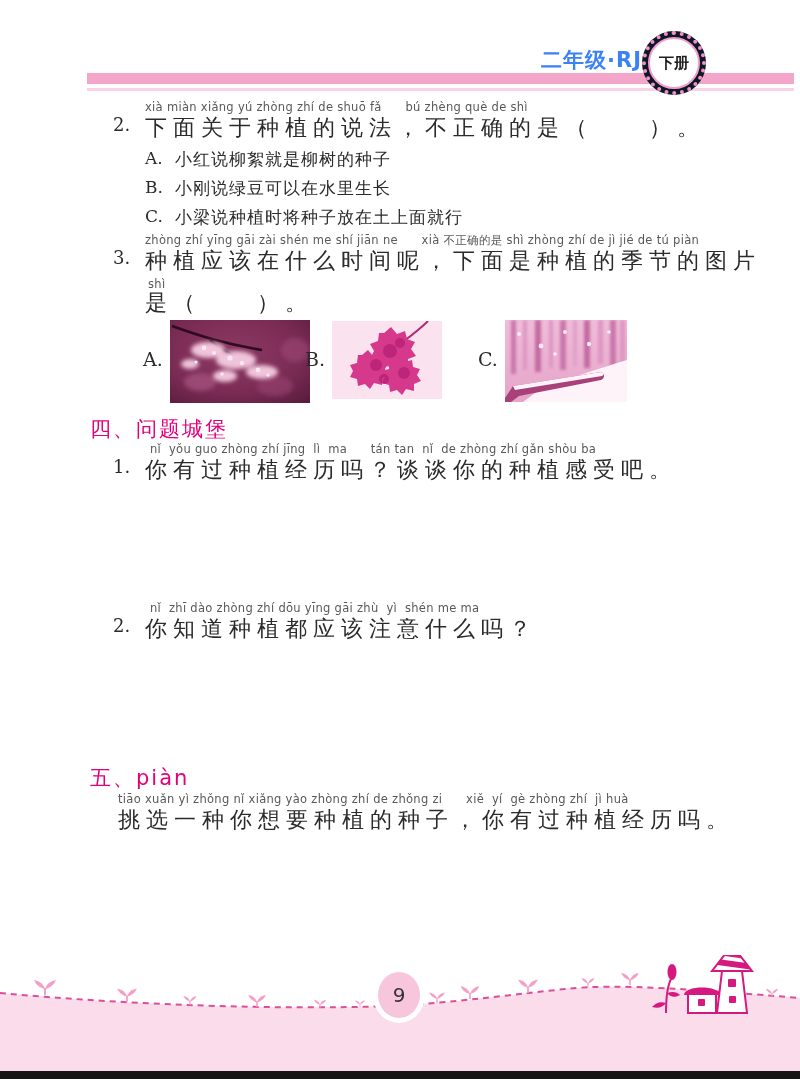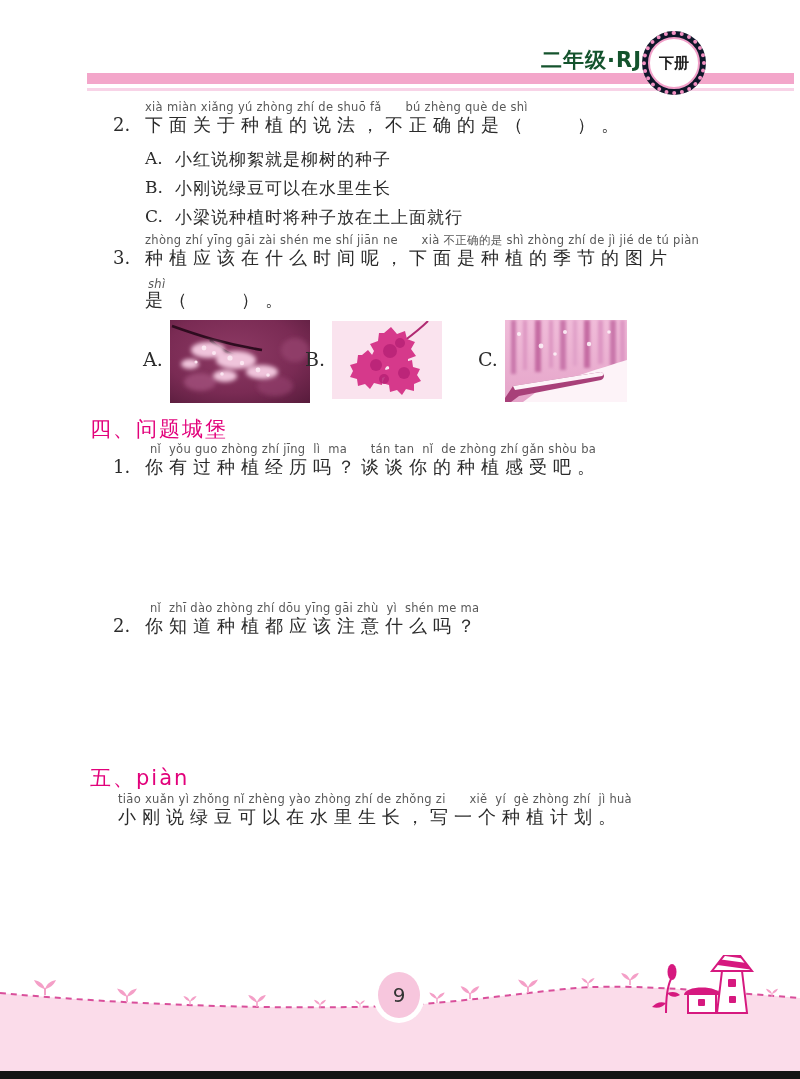--- a/index.html
+++ b/index.html
@@ -5,21 +5,21 @@
   html,body{margin:0;padding:0;background:#ffffff;}
   .page{
     position:relative;width:800px;height:1079px;overflow:hidden;
     background:#ffffff;
     font-family:"DejaVu Sans","Liberation Sans",sans-serif;
     color:#2b2b2b;
   }
   .abs{position:absolute;}
   
   .grade-label{
-    left:541px;top:46px;font-size:21px;font-weight:bold;color:#14532d;
+    left:541px;top:46px;font-size:21px;font-weight:bold;color:#3b82f6;
     letter-spacing:1px;font-family:"DejaVu Sans","Liberation Sans",sans-serif;
   }
   .volume-badge{
     left:642px;top:31px;width:56px;height:56px;border-radius:50%;
     border:4px dotted #f291c2;background:#0f172a;z-index:3;
     display:flex;align-items:center;justify-content:center;
   }
   .volume-badge-inner{
     width:48px;height:48px;border-radius:50%;border:2px solid #f2a0c9;
     display:flex;align-items:center;justify-content:center;
@@ -27,21 +27,21 @@
   }
   .header-bar{left:87px;top:73px;width:707px;height:11px;background:#f3a6ca;z-index:1;}
   .header-line{left:87px;top:88px;width:707px;height:3px;background:#f8d3e7;}
   
   .pinyin{
     font-size:11.5px;color:#585858;white-space:pre;letter-spacing:0.3px;
     font-family:"DejaVu Sans","Liberation Sans",sans-serif;
   }
   .hanzi-row{display:flex;align-items:flex-start;font-family:"DejaVu Serif","Liberation Serif",serif;}
   .q-num{width:32px;flex:none;font-size:18px;color:#2b2b2b;}
-  .hanzi{font-size:18px;color:#2b2b2b;letter-spacing:6px;line-height:1.25;}
+  .hanzi{font-size:22px;color:#2b2b2b;letter-spacing:6px;line-height:1.25;}
   .option-row{display:flex;font-family:"DejaVu Serif","Liberation Serif",serif;}
   .option-label{width:30px;flex:none;font-size:17px;}
   .option-text{font-size:17px;letter-spacing:1px;}
   .sec-title{
     font-size:21px;font-weight:normal;color:#e2017b;letter-spacing:2px;
     font-family:"DejaVu Sans","Liberation Sans",sans-serif;
   }
   .img-label{font-size:19px;font-family:"DejaVu Serif","Liberation Serif",serif;color:#2b2b2b;}
   .season-img{display:block;}
 </style>
@@ -73,21 +73,21 @@
   <div class="abs option-row" style="left:145px;top:206px;">
     <span class="option-label">C.</span>
     <span class="option-text">小梁说种植时将种子放在土上面就行</span>
   </div>
 
   <div class="abs pinyin" style="left:145px;top:233px;">zhòng zhí yīng gāi zài shén me shí jiān ne      xià 不正确的是 shì zhòng zhí de jì jié de tú piàn</div>
   <div class="abs hanzi-row" style="left:113px;top:247px;width:680px;">
     <span class="q-num">3.</span>
     <span class="hanzi">种植应该在什么时间呢，下面是种植的季节的图片</span>
   </div>
-  <div class="abs pinyin" style="left:148px;top:277px;font-style:italic;">shì</div>
+  <div class="abs pinyin" style="left:148px;top:277px;">shì</div>
   <div class="abs hanzi-row" style="left:145px;top:289px;">
     <span class="hanzi">是（　　）。</span>
   </div>
 
   <div class="abs img-label" style="left:143px;top:348px;">A.</div>
   <svg class="abs season-img" style="left:170px;top:320px;" width="140" height="83" viewBox="0 0 140 83">
     <defs>
       <radialGradient id="gA" cx="45%" cy="40%" r="80%">
         <stop offset="0%" stop-color="#8d3a64"></stop>
         <stop offset="60%" stop-color="#7a2b54"></stop>
@@ -186,23 +186,23 @@
     <span class="hanzi">你有过种植经历吗？谈谈你的种植感受吧。</span>
   </div>
 
   <div class="abs pinyin" style="left:150px;top:601px;">nǐ  zhī dào zhòng zhí dōu yīng gāi zhù  yì  shén me ma</div>
   <div class="abs hanzi-row" style="left:113px;top:615px;width:680px;">
     <span class="q-num">2.</span>
     <span class="hanzi">你知道种植都应该注意什么吗？</span>
   </div>
 
   <div class="abs sec-title" style="left:90px;top:764px;">五、piàn</div>
-  <div class="abs pinyin" style="left:118px;top:792px;">tiāo xuǎn yì zhǒng nǐ zhèng yào zhòng zhí de zhǒng zi      xiě  yí  gè zhòng zhí  jì huà</div>
+  <div class="abs pinyin" style="left:118px;top:792px;">tiāo xuǎn yì zhǒng nǐ xiǎng yào zhòng zhí de zhǒng zi      xiě  yí  gè zhòng zhí  jì huà</div>
   <div class="abs hanzi-row" style="left:118px;top:806px;width:680px;">
-    <span class="hanzi">小刚说绿豆可以在水里生长，写一个种植计划。</span>
+    <span class="hanzi">挑选一种你想要种植的种子，你有过种植经历吗。</span>
   </div>
 
   <svg class="abs" style="left:0;top:955px;" width="800" height="124" viewBox="0 0 800 124">
     <defs>
       <g id="sprout">
         <path d="M0,0 L0,-7" stroke="#f49fc7" stroke-width="2" fill="none"></path>
         <path d="M0,-6 C-2,-12 -6,-14 -11,-15 C-9,-10 -4,-6.5 0,-6 Z" fill="#f49fc7"></path>
         <path d="M0,-6 C2,-12 6,-14 11,-15 C9,-10 4,-6.5 0,-6 Z" fill="#f49fc7"></path>
       </g>
       <clipPath id="coneClip">

